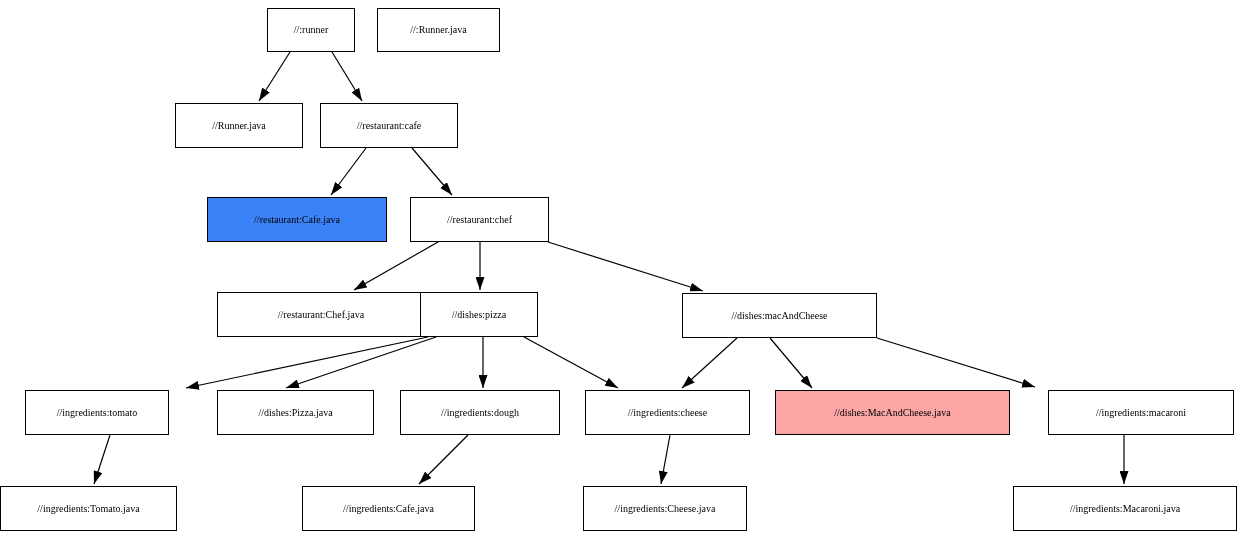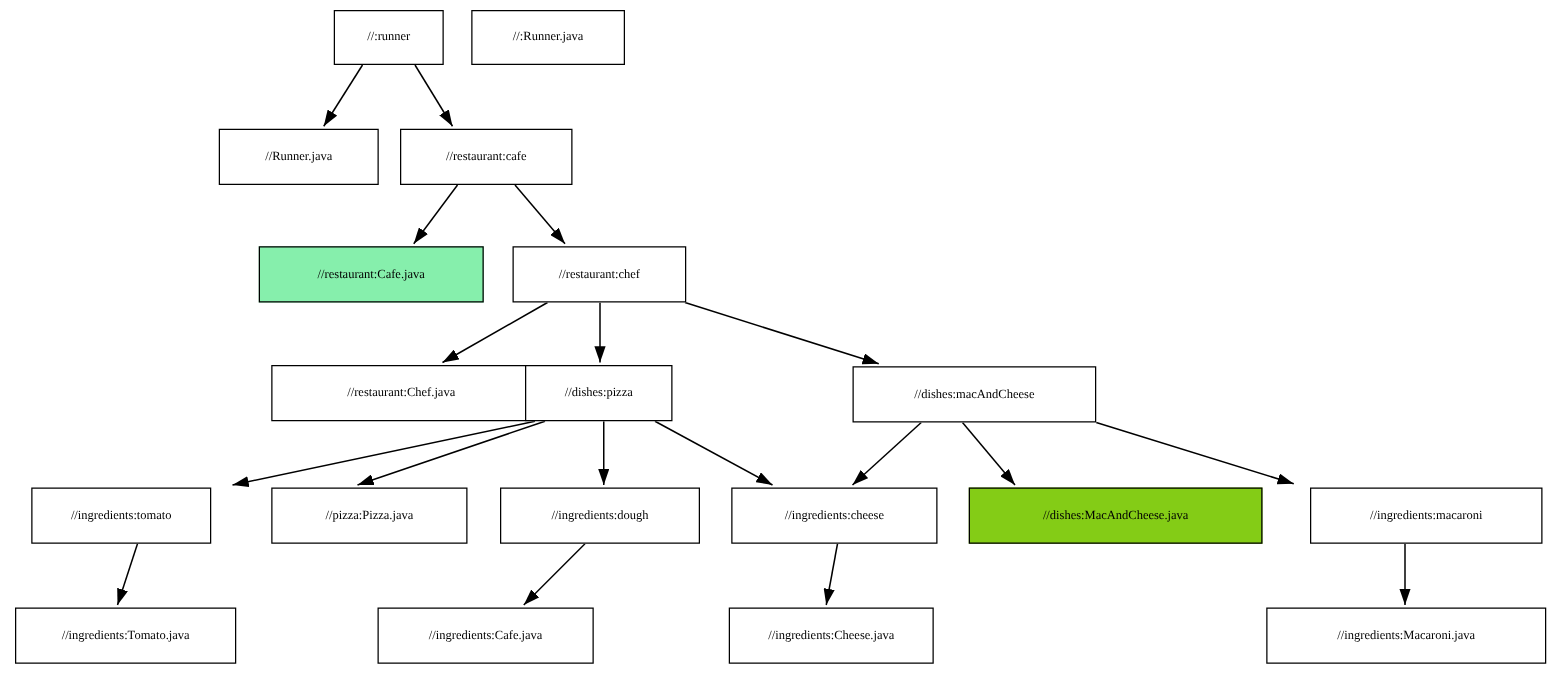--- a/index.html
+++ b/index.html
@@ -71,29 +71,29 @@
         <line class="edge" x1="468" y1="435" x2="419" y2="484" stroke="#000000" marker-end="url(#arrowhead)"></line>
         <line class="edge" x1="670" y1="435" x2="661" y2="484" stroke="#000000" marker-end="url(#arrowhead)"></line>
         <line class="edge" x1="1124" y1="435" x2="1124" y2="484" stroke="#000000" marker-end="url(#arrowhead)"></line>
       </g>
   </svg>
   <div id="nodes">
       <div class="node" style="left: 267px; top: 8px; width: 88px; height: 44px; border-color: rgb(0, 0, 0); background: rgb(255, 255, 255); color: rgb(0, 0, 0);">//:runner</div>
       <div class="node" style="left: 377px; top: 8px; width: 123px; height: 44px; border-color: rgb(0, 0, 0); background: rgb(255, 255, 255); color: rgb(0, 0, 0);">//:Runner.java</div>
       <div class="node" style="left: 175px; top: 103px; width: 128px; height: 45px; border-color: rgb(0, 0, 0); background: rgb(255, 255, 255); color: rgb(0, 0, 0);">//Runner.java</div>
       <div class="node" style="left: 320px; top: 103px; width: 138px; height: 45px; border-color: rgb(0, 0, 0); background: rgb(255, 255, 255); color: rgb(0, 0, 0);">//restaurant:cafe</div>
-      <div class="node" style="left: 207px; top: 197px; width: 180px; height: 45px; border-color: rgb(0, 0, 0); background: #86efac; color: rgb(0, 0, 0);">//restaurant:Cafe.java</div>
+      <div class="node" style="left: 207px; top: 197px; width: 180px; height: 45px; border-color: rgb(0, 0, 0); background: #3b82f6; color: rgb(0, 0, 0);">//restaurant:Cafe.java</div>
       <div class="node" style="left: 410px; top: 197px; width: 139px; height: 45px; border-color: rgb(0, 0, 0); background: rgb(255, 255, 255); color: rgb(0, 0, 0);">//restaurant:chef</div>
       <div class="node" style="left: 217px; top: 292px; width: 208px; height: 45px; border-color: rgb(0, 0, 0); background: rgb(255, 255, 255); color: rgb(0, 0, 0);">//restaurant:Chef.java</div>
       <div class="node" style="left: 420px; top: 292px; width: 118px; height: 45px; border-color: rgb(0, 0, 0); background: rgb(255, 255, 255); color: rgb(0, 0, 0);">//dishes:pizza</div>
       <div class="node" style="left: 682px; top: 293px; width: 195px; height: 45px; border-color: rgb(0, 0, 0); background: rgb(255, 255, 255); color: rgb(0, 0, 0);">//dishes:macAndCheese</div>
       <div class="node" style="left: 25px; top: 390px; width: 144px; height: 45px; border-color: rgb(0, 0, 0); background: rgb(255, 255, 255); color: rgb(0, 0, 0);">//ingredients:tomato</div>
-      <div class="node" style="left: 217px; top: 390px; width: 157px; height: 45px; border-color: rgb(0, 0, 0); background: rgb(255, 255, 255); color: rgb(0, 0, 0);">//pizza:Pizza.java</div>
+      <div class="node" style="left: 217px; top: 390px; width: 157px; height: 45px; border-color: rgb(0, 0, 0); background: rgb(255, 255, 255); color: rgb(0, 0, 0);">//dishes:Pizza.java</div>
       <div class="node" style="left: 400px; top: 390px; width: 160px; height: 45px; border-color: rgb(0, 0, 0); background: rgb(255, 255, 255); color: rgb(0, 0, 0);">//ingredients:dough</div>
       <div class="node" style="left: 585px; top: 390px; width: 165px; height: 45px; border-color: rgb(0, 0, 0); background: rgb(255, 255, 255); color: rgb(0, 0, 0);">//ingredients:cheese</div>
-      <div class="node" style="left: 775px; top: 390px; width: 235px; height: 45px; border-color: rgb(0, 0, 0); background: #84cc16; color: rgb(0, 0, 0);">//dishes:MacAndCheese.java</div>
+      <div class="node" style="left: 775px; top: 390px; width: 235px; height: 45px; border-color: rgb(0, 0, 0); background: #fca5a5; color: rgb(0, 0, 0);">//dishes:MacAndCheese.java</div>
       <div class="node" style="left: 1032px; top: 390px; width: 186px; height: 45px; border-color: rgb(0, 0, 0); background: rgb(255, 255, 255); color: rgb(0, 0, 0); margin-left: 16px;">//ingredients:macaroni</div>
-      <div class="node" style="left: 12px; top: 486px; width: 177px; height: 45px; border-color: rgb(0, 0, 0); background: rgb(255, 255, 255); color: rgb(0, 0, 0);">//ingredients:Tomato.java</div>
+      <div class="node" style="left: 0; top: 486px; width: 177px; height: 45px; border-color: rgb(0, 0, 0); background: rgb(255, 255, 255); color: rgb(0, 0, 0);">//ingredients:Tomato.java</div>
       <div class="node" style="left: 302px; top: 486px; width: 173px; height: 45px; border-color: rgb(0, 0, 0); background: rgb(255, 255, 255); color: rgb(0, 0, 0);">//ingredients:Cafe.java</div>
       <div class="node" style="left: 583px; top: 486px; width: 164px; height: 45px; border-color: rgb(0, 0, 0); background: rgb(255, 255, 255); color: rgb(0, 0, 0);">//ingredients:Cheese.java</div>
       <div class="node" style="left: 1013px; top: 486px; width: 224px; height: 45px; border-color: rgb(0, 0, 0); background: rgb(255, 255, 255); color: rgb(0, 0, 0);">//ingredients:Macaroni.java</div>
     </div>
 </div>
 
 </body></html>

